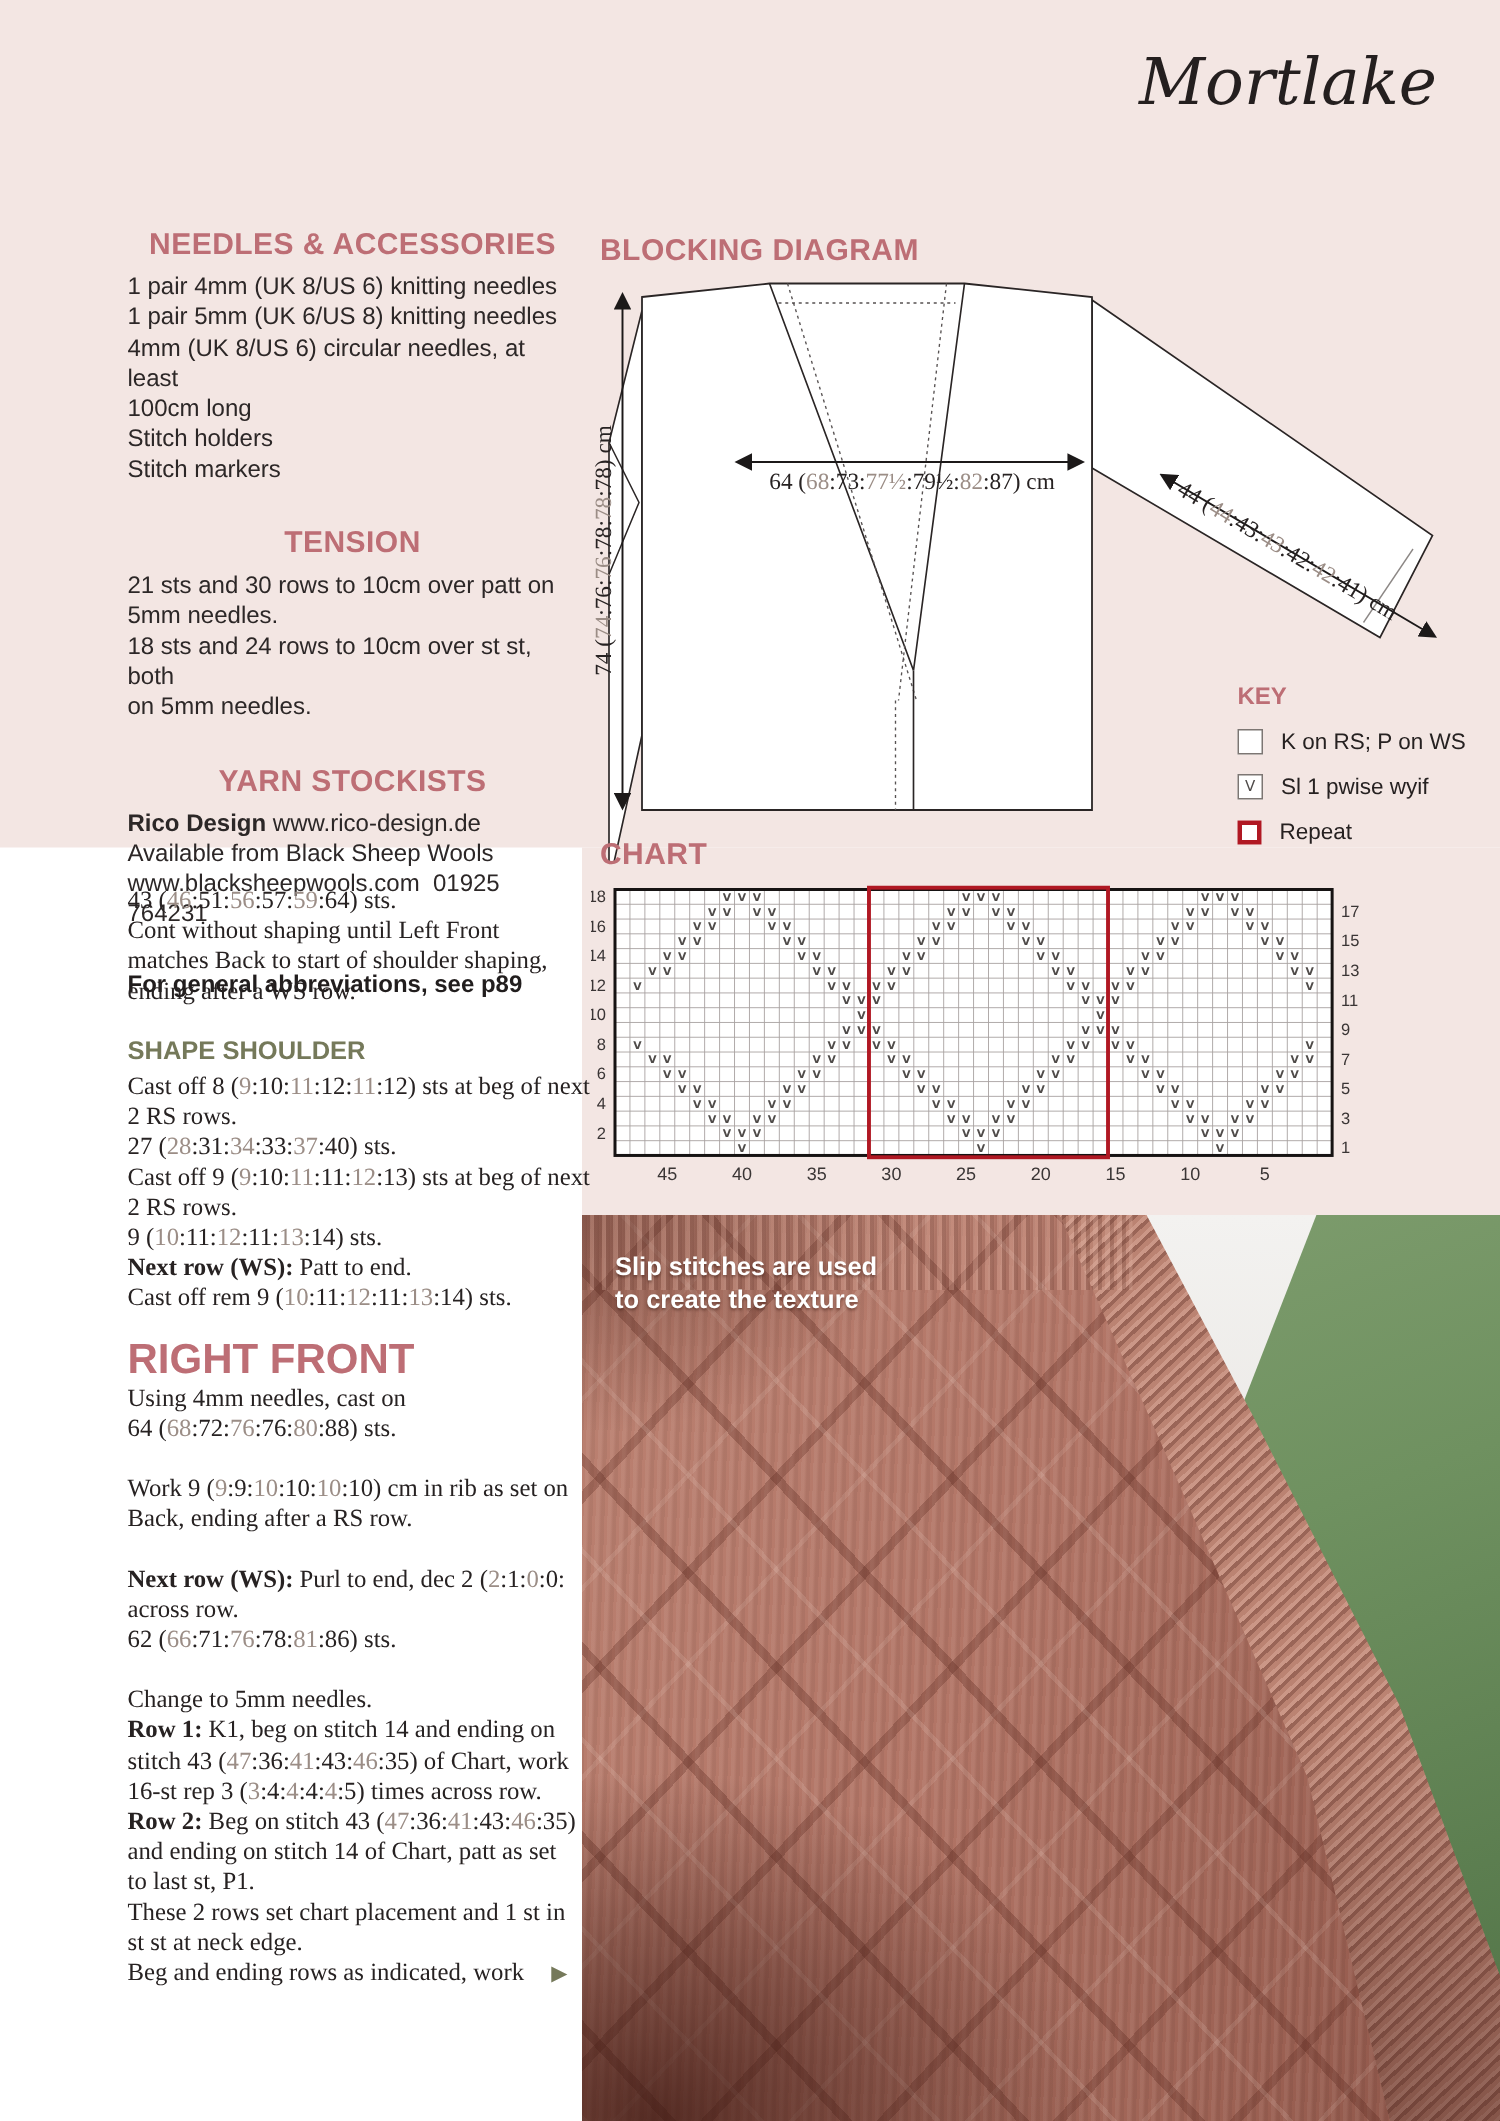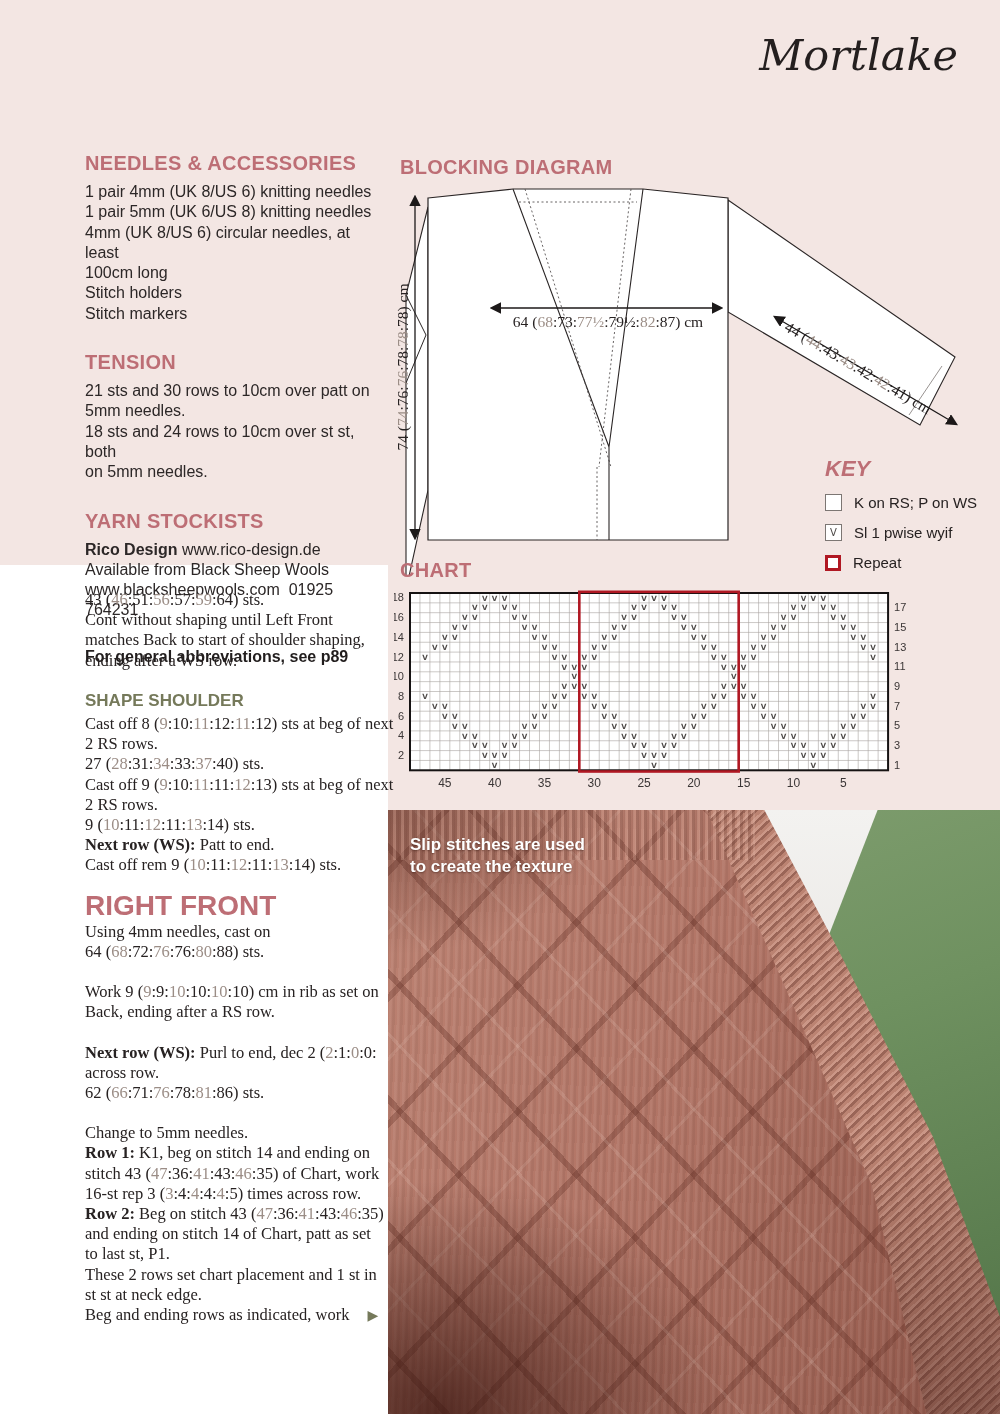--- a/index.html
+++ b/index.html
@@ -6,21 +6,21 @@
   .page{position:relative;width:1000px;height:1414px;background:#ffffff;overflow:hidden;
         font-family:"Liberation Sans",sans-serif;color:var(--ink);}
   .bg-pink-top{position:absolute;left:0;top:0;width:1000px;height:565px;background:var(--pink_bg);}
   .bg-pink-right{position:absolute;left:388px;top:565px;width:612px;height:245px;background:var(--pink_bg);}
 
   .page-title{position:absolute;top:30px;right:42px;font-family:"DejaVu Serif","Liberation Serif",serif;
               font-style:italic;font-size:43px;color:#241f1f;}
 
   
   .sidebar{position:absolute;left:85px;top:152px;width:300px;}
-  .side-h{font-size:20px;font-weight:bold;letter-spacing:.3px;color:var(--accent_rose);margin:0 0 7px 0;}
+  .side-h{font-size:20px;font-weight:bold;letter-spacing:.3px;color:var(--accent_rose);margin:0 0 7px 0;text-align:center;}
   .side-lines{font-size:16px;line-height:20.3px;color:#2c2727;}
   .side-sec{margin-bottom:27px;}
   .abbrev{font-size:16px;font-weight:bold;color:#211d1d;}
 
   
   .instructions{position:absolute;left:85px;top:590px;width:310px;
                 font-family:"Liberation Serif",serif;font-size:16.5px;line-height:20.2px;color:#272222;}
   .instructions .t-line{white-space:nowrap;}
   .blk-p{margin:0 0 20px 0;}
   .h-olive{font-family:"Liberation Sans",sans-serif;font-weight:bold;font-size:17px;
@@ -35,21 +35,21 @@
   .diagram-h{position:absolute;left:400px;top:156px;font-size:20px;font-weight:bold;
              letter-spacing:.3px;color:var(--accent_rose);text-align:right;}
   .diagram-svg{position:absolute;left:393px;top:145px;}
   .dia-label{position:absolute;font-family:"Liberation Serif",serif;font-size:15.5px;color:#272222;white-space:nowrap;}
   .dia-label.vert{transform:translate(-50%,-50%) rotate(-90deg);}
   .dia-label.horiz{transform:translate(-50%,0);}
   .dia-label.sleeve{transform:translate(-50%,-50%) rotate(30.5deg);}
 
   
   .key{position:absolute;left:825px;top:456px;width:170px;}
-  .key-h{font-size:22px;font-weight:bold;color:var(--accent_rose);margin-bottom:12px;font-style:italic;}
+  .key-h{font-size:16px;font-weight:bold;color:var(--accent_rose);margin-bottom:12px;}
   .key-row{display:flex;align-items:center;margin-bottom:13px;font-size:15px;color:#262121;text-align:right;}
   .key-sym{width:15px;height:15px;background:#fff;border:1px solid #7c7673;margin-right:12px;
            display:flex;align-items:center;justify-content:center;flex:0 0 auto;
            font-size:10px;color:#4f4b49;font-family:"DejaVu Sans",sans-serif;}
   .key-sym.repeat{border:3.5px solid var(--red);width:10px;height:10px;}
 
   
   .chart-h{position:absolute;left:400px;top:559px;font-size:20px;font-weight:bold;
            letter-spacing:.3px;color:var(--accent_rose);}
   .chart-wrap{position:absolute;left:394px;top:587px;}

